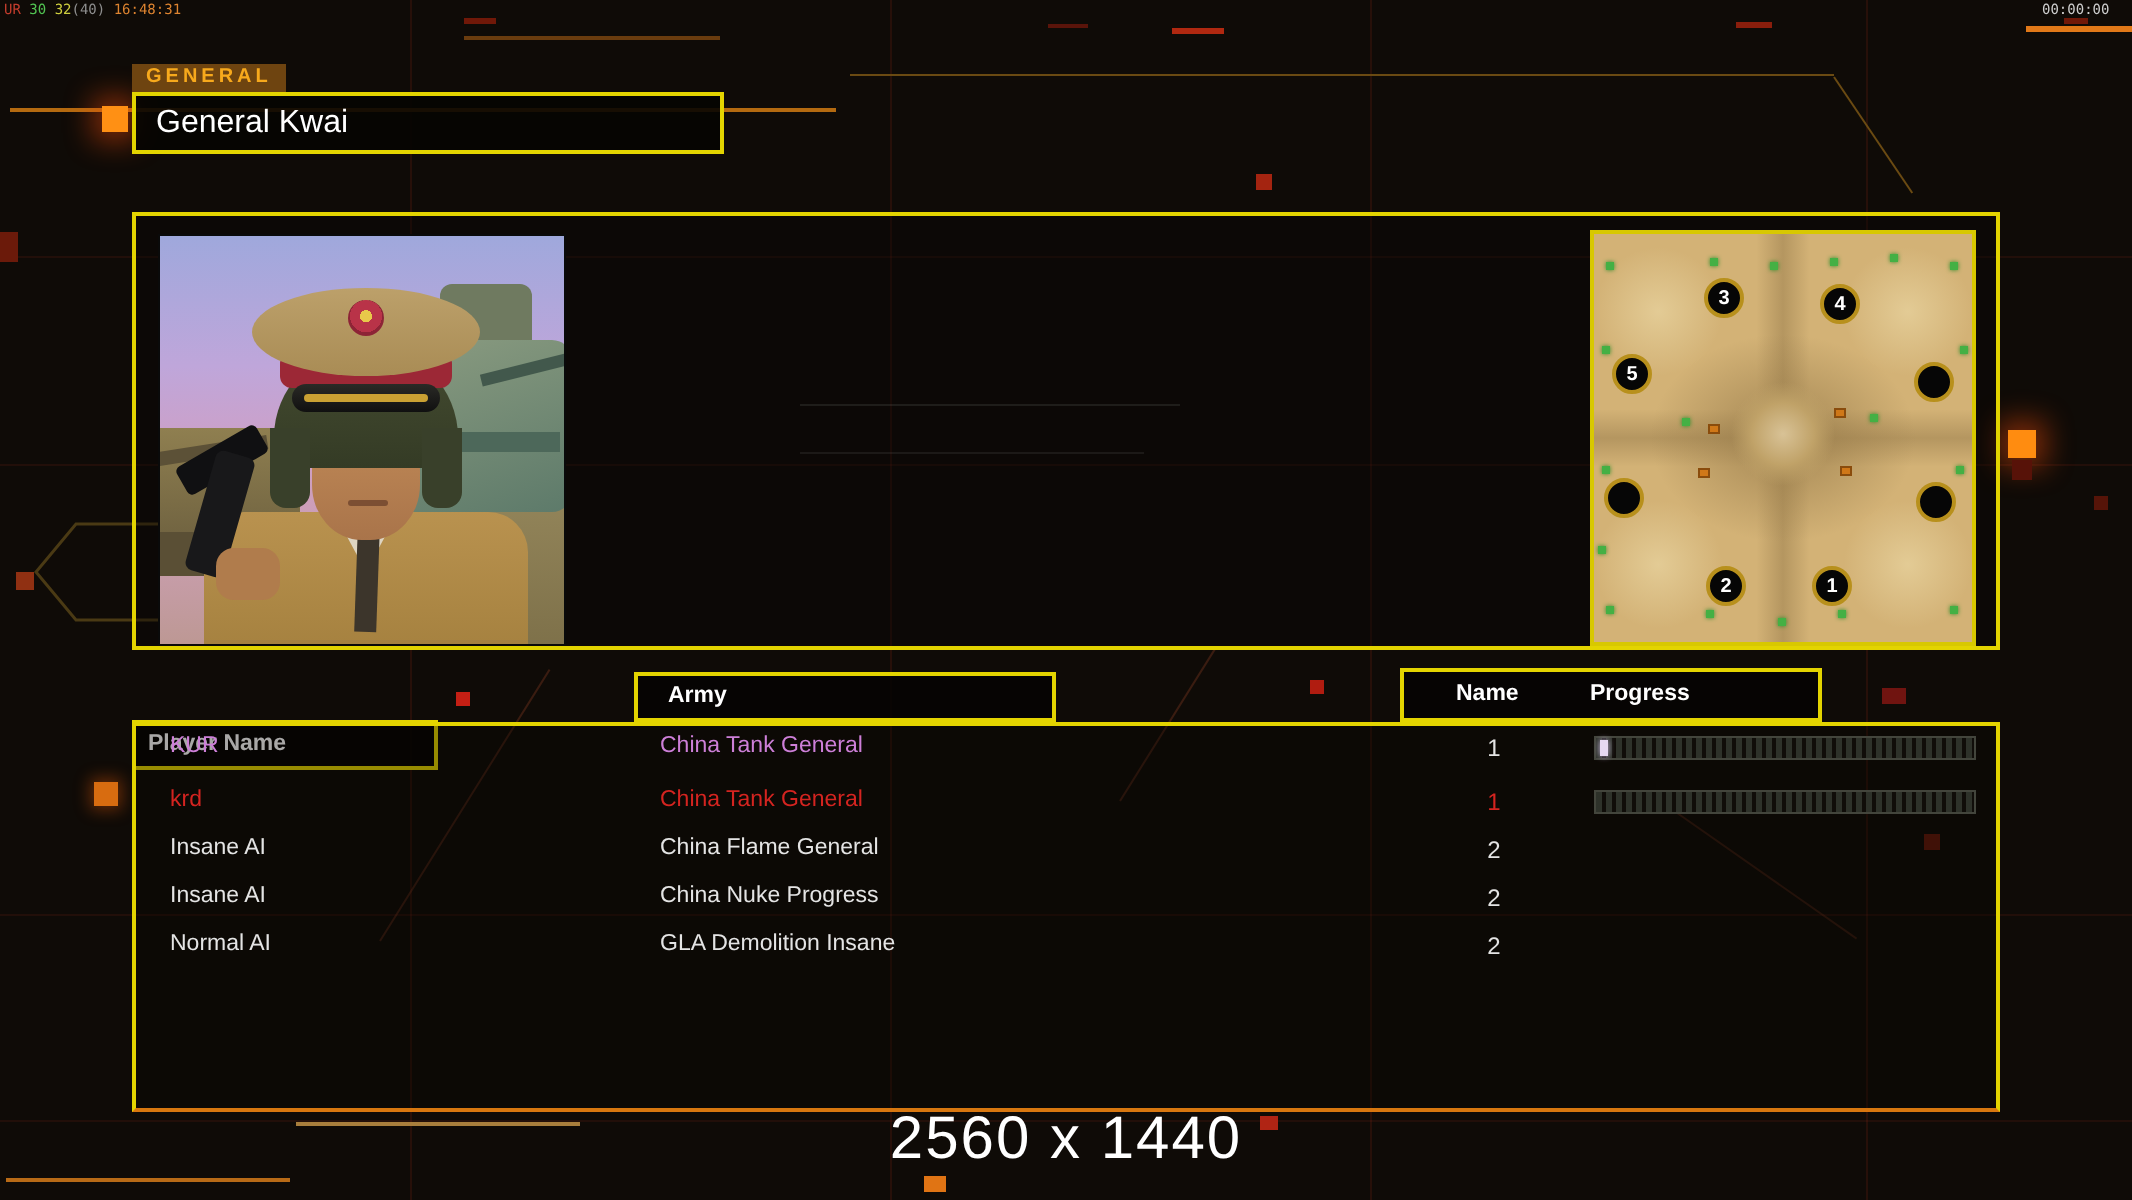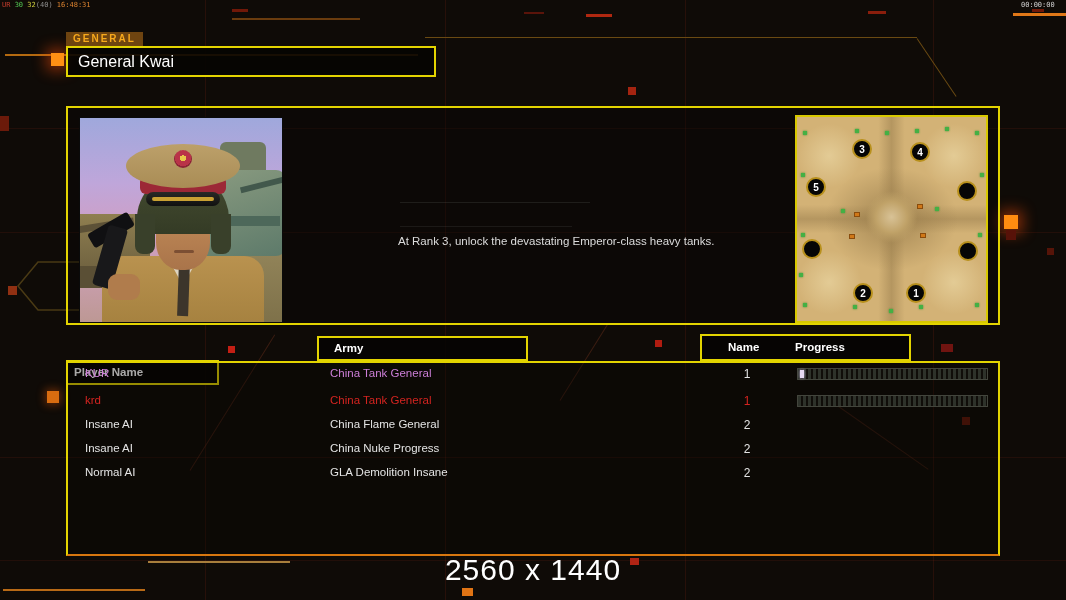--- a/index.html
+++ b/index.html
@@ -24,21 +24,21 @@
   .perf .s-app{color:#c23c2c}.perf .s-fps{color:#52c452}.perf .s-ms{color:#cece3e}
   .perf .s-avg{color:#8e8e8e}.perf .s-clk{color:#de8430}
   .match-timer { position:absolute; left:1021px; top:1px; font:7px "DejaVu Sans Mono", monospace; color:#cfcfcf; }
 
   
   .gen-tab {
     position:absolute; left:66px; top:32px; padding:1px 7px 2px 7px;
     background:#6e4410; color:#f7a91c; font-size:10px; font-weight:bold; letter-spacing:2px;
   }
   .name-box {
-    position:absolute; left:66px; top:46px; width:370px; height:31px;
+    position:absolute; left:66px; top:46px; width:296px; height:31px;
     border:2px solid #e3d400; background:rgba(5,4,2,.9);
     line-height:27px; padding-left:10px; font-size:16px; color:#ffffff;
   }
 
   
   .main-box {
     position:absolute; left:66px; top:106px; width:934px; height:219px;
     border:2px solid #e3d400; background:rgba(8,6,4,.4);
   }
   .portrait {
@@ -218,21 +218,20 @@
     <div class="capcrown"></div>
     <div class="emblem"></div>
     <div class="visor"></div>
     <div class="braid"></div>
     <div class="gun-a"></div>
     <div class="gun-b"></div>
     <div class="hand"></div>
   </div>
 
   <div class="bio">
-    <div class="bl3">At Rank 3, unlock the devastating Emperor-class heavy tanks.</div>
   </div>
 
   <div class="map-box">
     <div class="slot" style="left:55px;top:22px">3</div>
     <div class="slot" style="left:113px;top:25px">4</div>
     <div class="slot" style="left:9px;top:60px">5</div>
     <div class="slot" style="left:160px;top:64px"></div>
     <div class="slot" style="left:5px;top:122px"></div>
     <div class="slot" style="left:161px;top:124px"></div>
     <div class="slot" style="left:56px;top:166px">2</div>

